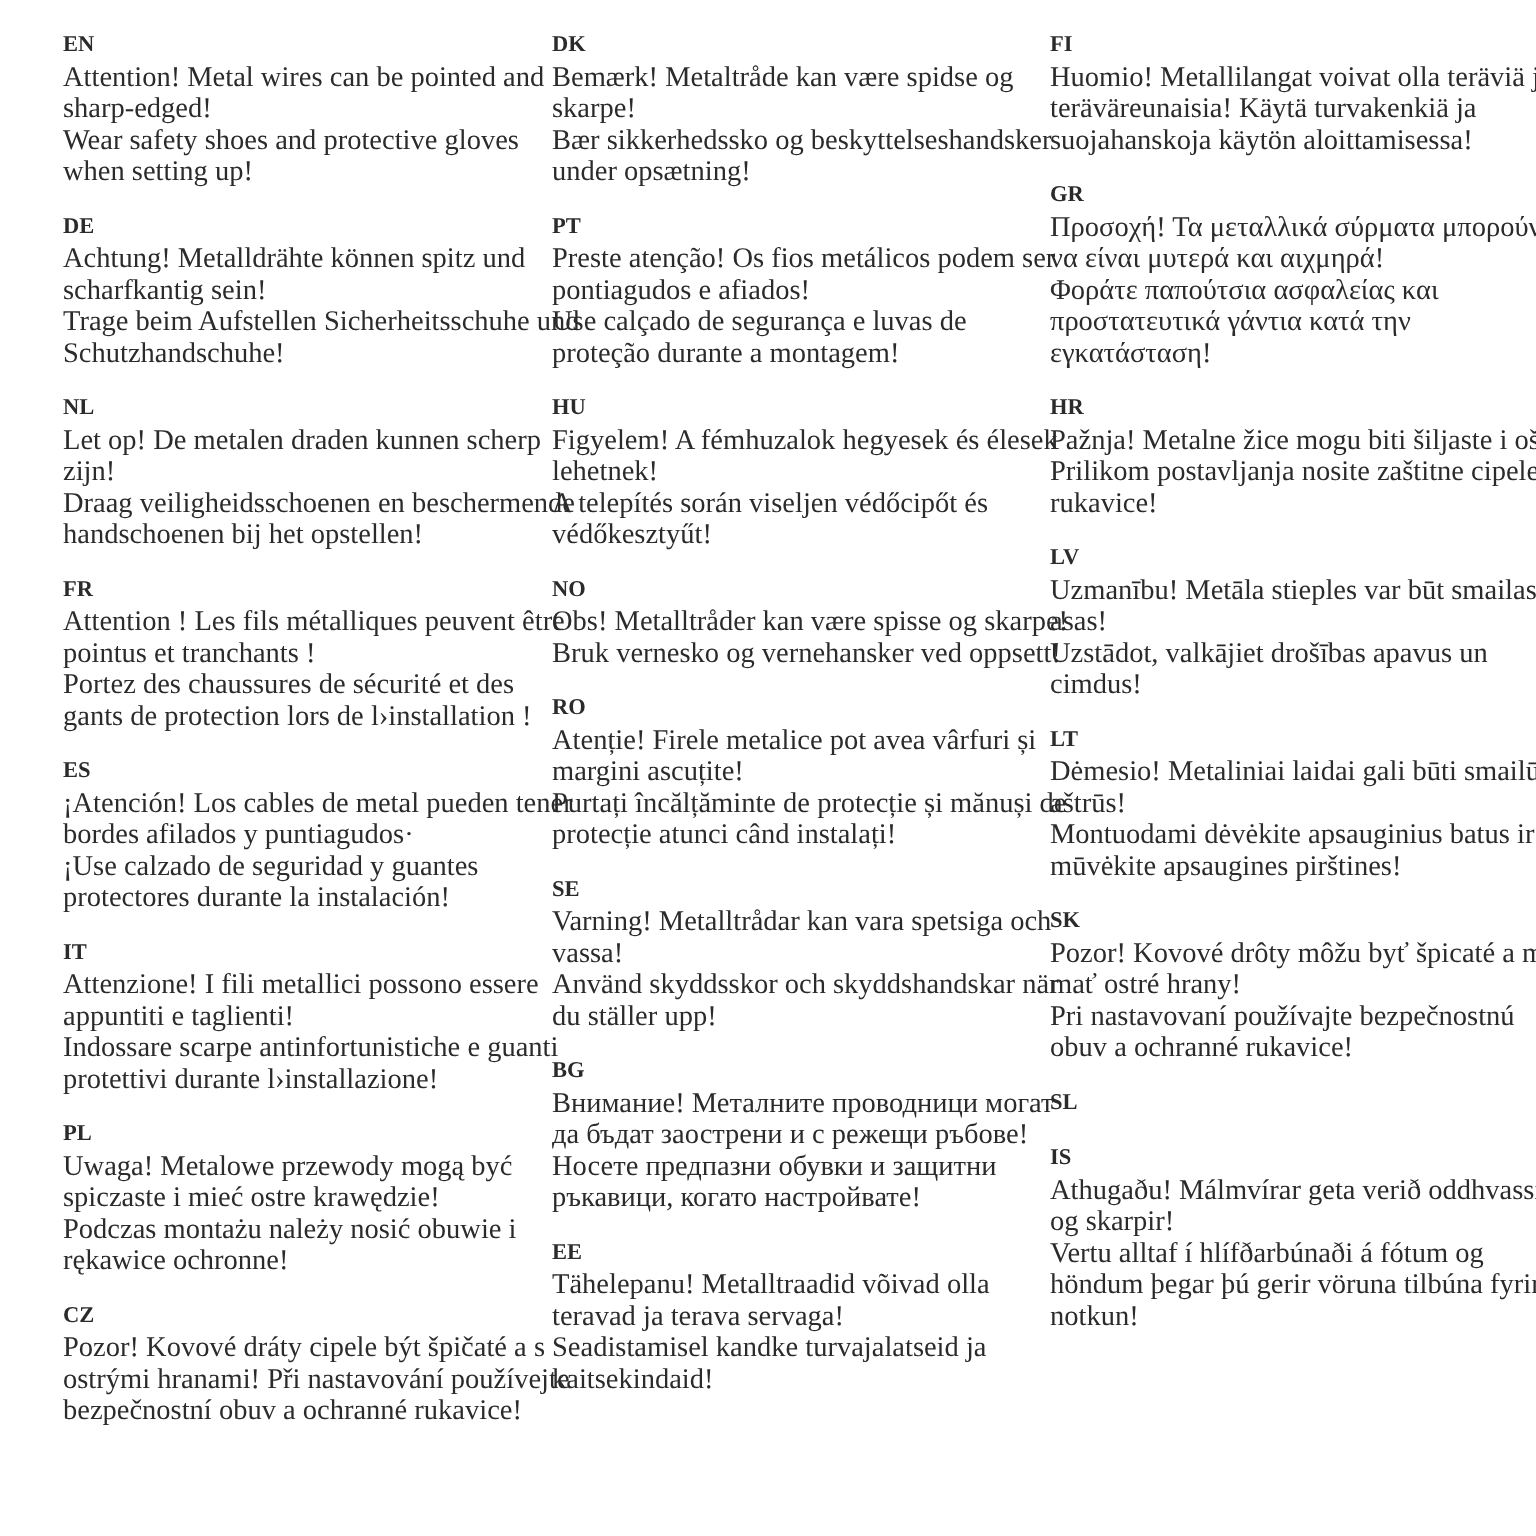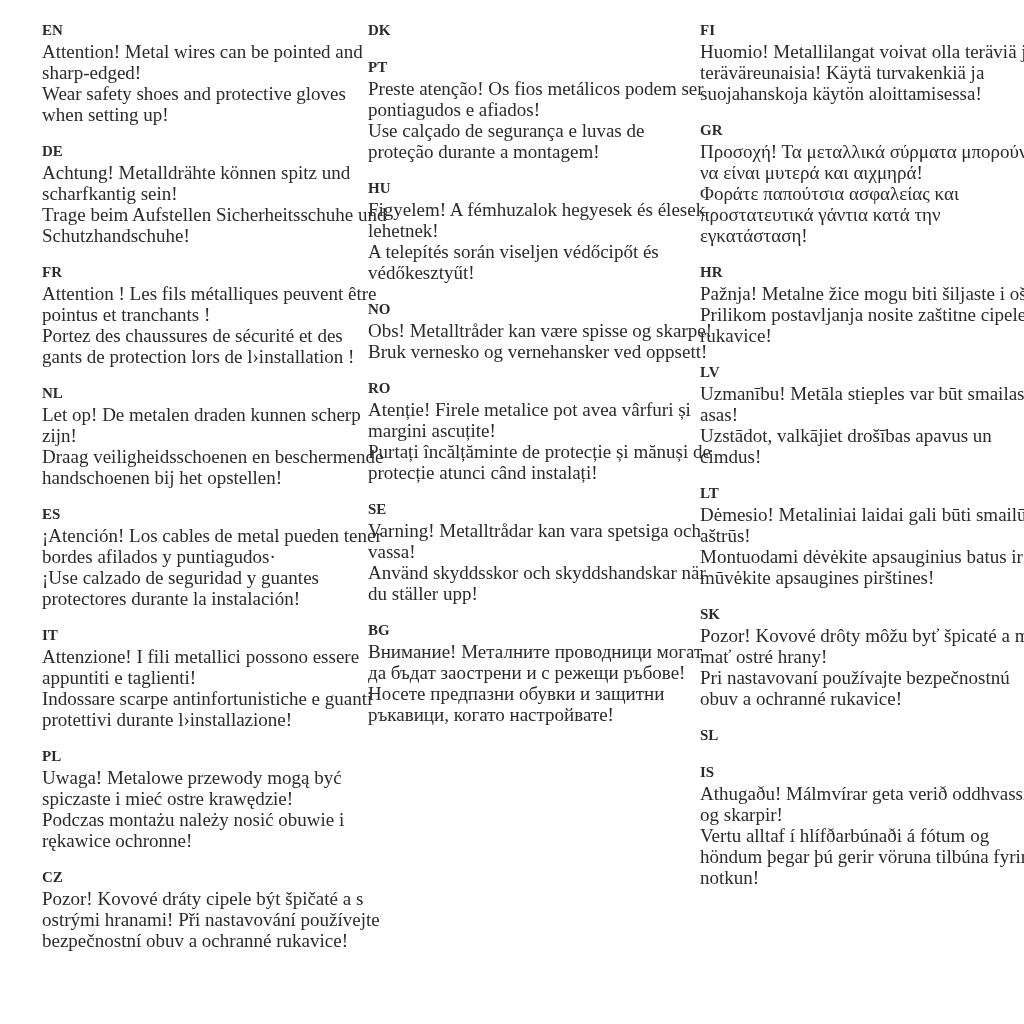--- a/index.html
+++ b/index.html
@@ -50,34 +50,34 @@
 when setting up!</div>
     </div>
     <div class="lang-block">
       <div class="lang-code">DE</div>
       <div class="lang-text">Achtung! Metalldrähte können spitz und
 scharfkantig sein!
 Trage beim Aufstellen Sicherheitsschuhe und
 Schutzhandschuhe!</div>
     </div>
     <div class="lang-block">
+      <div class="lang-code">NL</div>
+      <div class="lang-text">Let op! De metalen draden kunnen scherp
+zijn!
+Draag veiligheidsschoenen en beschermende
+handschoenen bij het opstellen!</div>
+    </div>
+    <div class="lang-block">
       <div class="lang-code">FR</div>
       <div class="lang-text">Attention ! Les fils métalliques peuvent être
 pointus et tranchants !
 Portez des chaussures de sécurité et des
 gants de protection lors de l›installation !</div>
     </div>
     <div class="lang-block">
-      <div class="lang-code">NL</div>
-      <div class="lang-text">Let op! De metalen draden kunnen scherp
-zijn!
-Draag veiligheidsschoenen en beschermende
-handschoenen bij het opstellen!</div>
-    </div>
-    <div class="lang-block">
       <div class="lang-code">ES</div>
       <div class="lang-text">¡Atención! Los cables de metal pueden tener
 bordes afilados y puntiagudos·
 ¡Use calzado de seguridad y guantes
 protectores durante la instalación!</div>
     </div>
     <div class="lang-block">
       <div class="lang-code">IT</div>
       <div class="lang-text">Attenzione! I fili metallici possono essere
 appuntiti e taglienti!
@@ -95,20 +95,24 @@
       <div class="lang-code">CZ</div>
       <div class="lang-text">Pozor! Kovové dráty cipele být špičaté a s
 ostrými hranami! Při nastavování používejte
 bezpečnostní obuv a ochranné rukavice!</div>
     </div>
   </div>
 
   <div class="column">
     <div class="lang-block">
       <div class="lang-code">DK</div>
+      <div class="lang-text">Bemærk! Metaltråde kan være spidse og
+skarpe!
+Bær sikkerhedssko og beskyttelseshandsker
+under opsætning!</div>
     </div>
     <div class="lang-block">
       <div class="lang-code">PT</div>
       <div class="lang-text">Preste atenção! Os fios metálicos podem ser
 pontiagudos e afiados!
 Use calçado de segurança e luvas de
 proteção durante a montagem!</div>
     </div>
     <div class="lang-block">
       <div class="lang-code">HU</div>
@@ -135,20 +139,27 @@
 vassa!
 Använd skyddsskor och skyddshandskar när
 du ställer upp!</div>
     </div>
     <div class="lang-block">
       <div class="lang-code">BG</div>
       <div class="lang-text">Внимание! Металните проводници могат
 да бъдат заострени и с режещи ръбове!
 Носете предпазни обувки и защитни
 ръкавици, когато настройвате!</div>
+    </div>
+    <div class="lang-block">
+      <div class="lang-code">EE</div>
+      <div class="lang-text">Tähelepanu! Metalltraadid võivad olla
+teravad ja terava servaga!
+Seadistamisel kandke turvajalatseid ja
+kaitsekindaid!</div>
     </div>
   </div>
 
   <div class="column">
     <div class="lang-block">
       <div class="lang-code">FI</div>
       <div class="lang-text">Huomio! Metallilangat voivat olla teräviä ja
 teräväreunaisia! Käytä turvakenkiä ja
 suojahanskoja käytön aloittamisessa!</div>
     </div>

